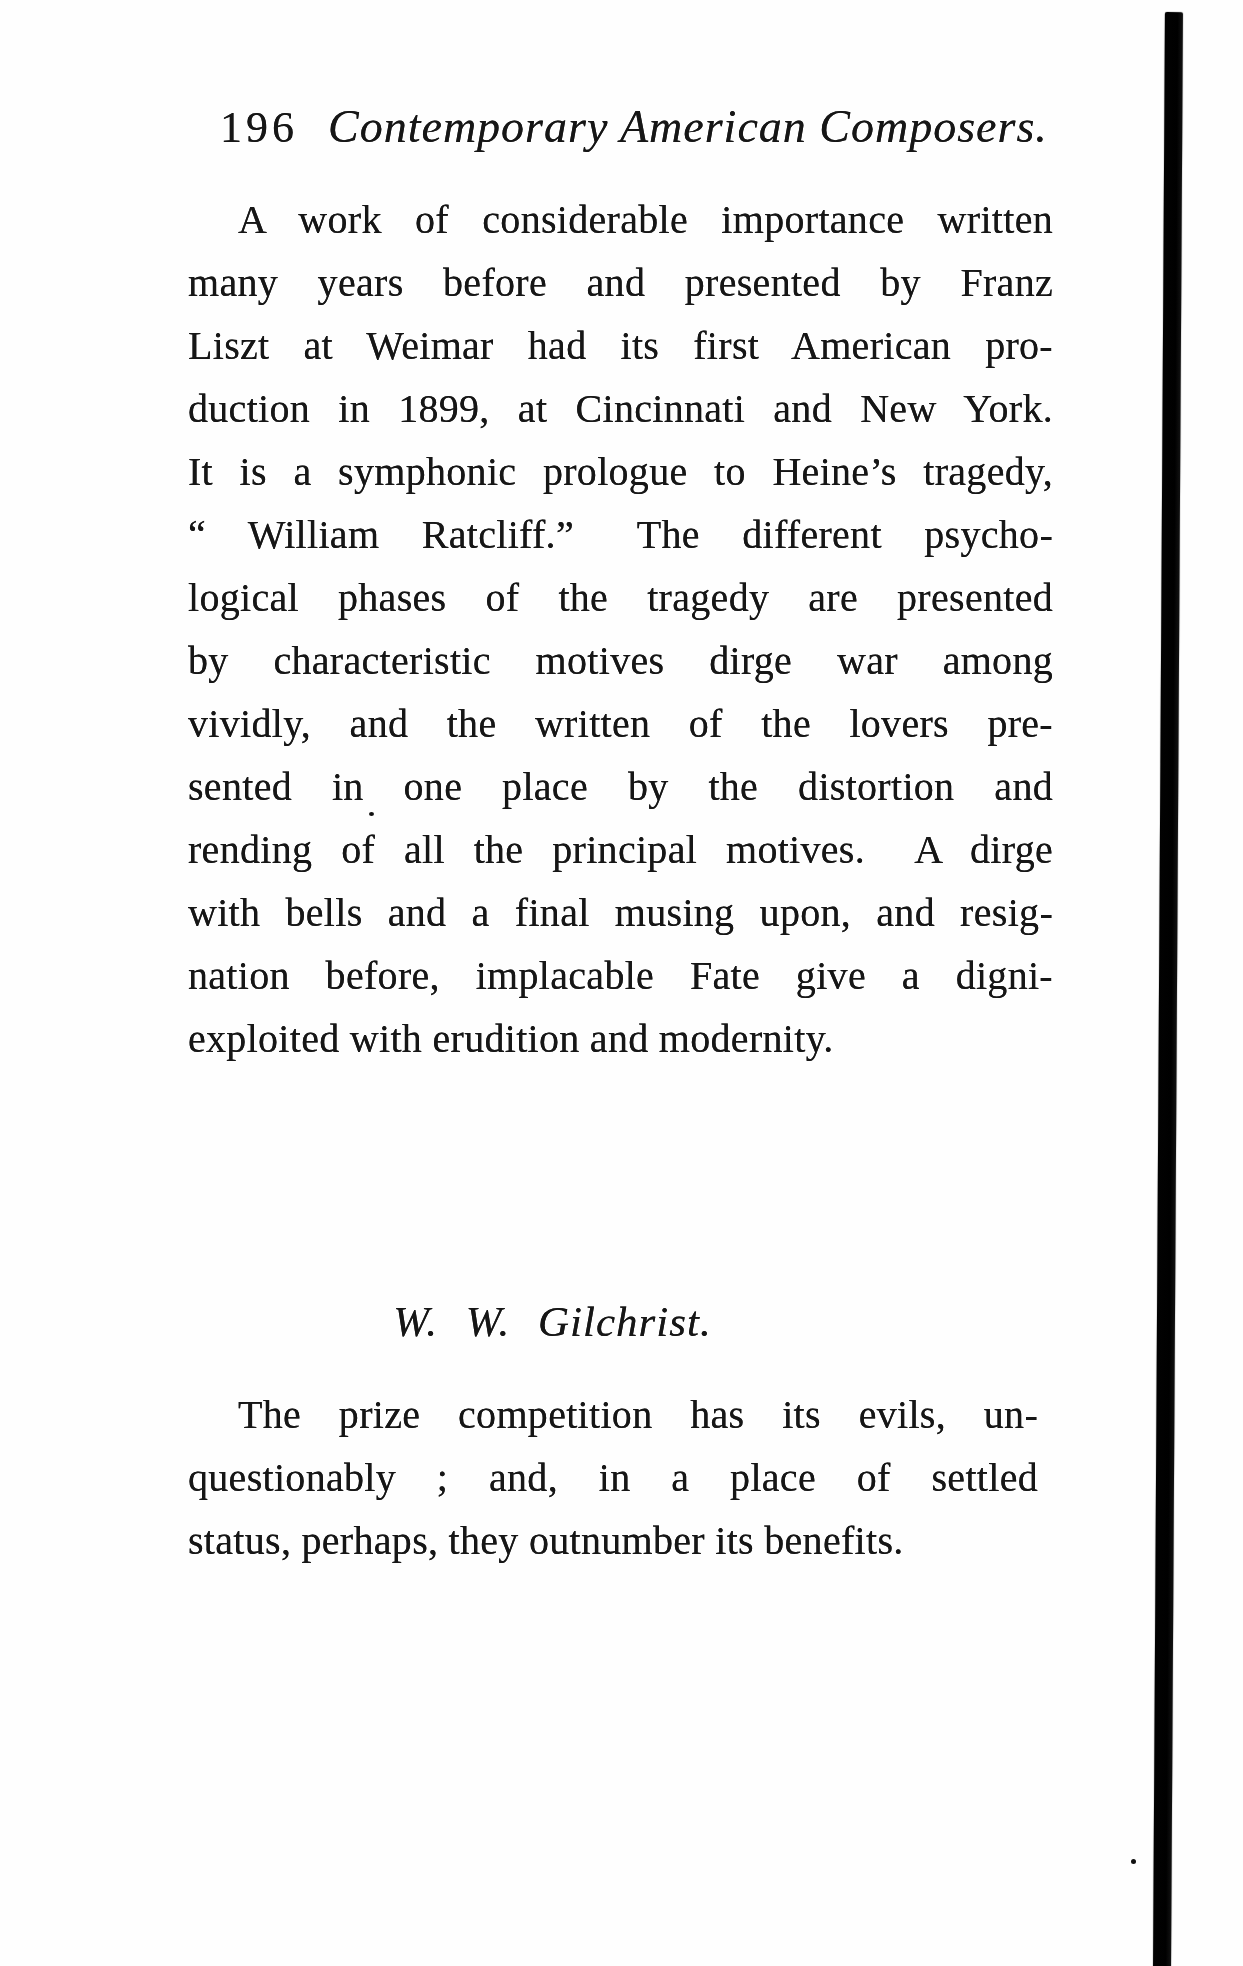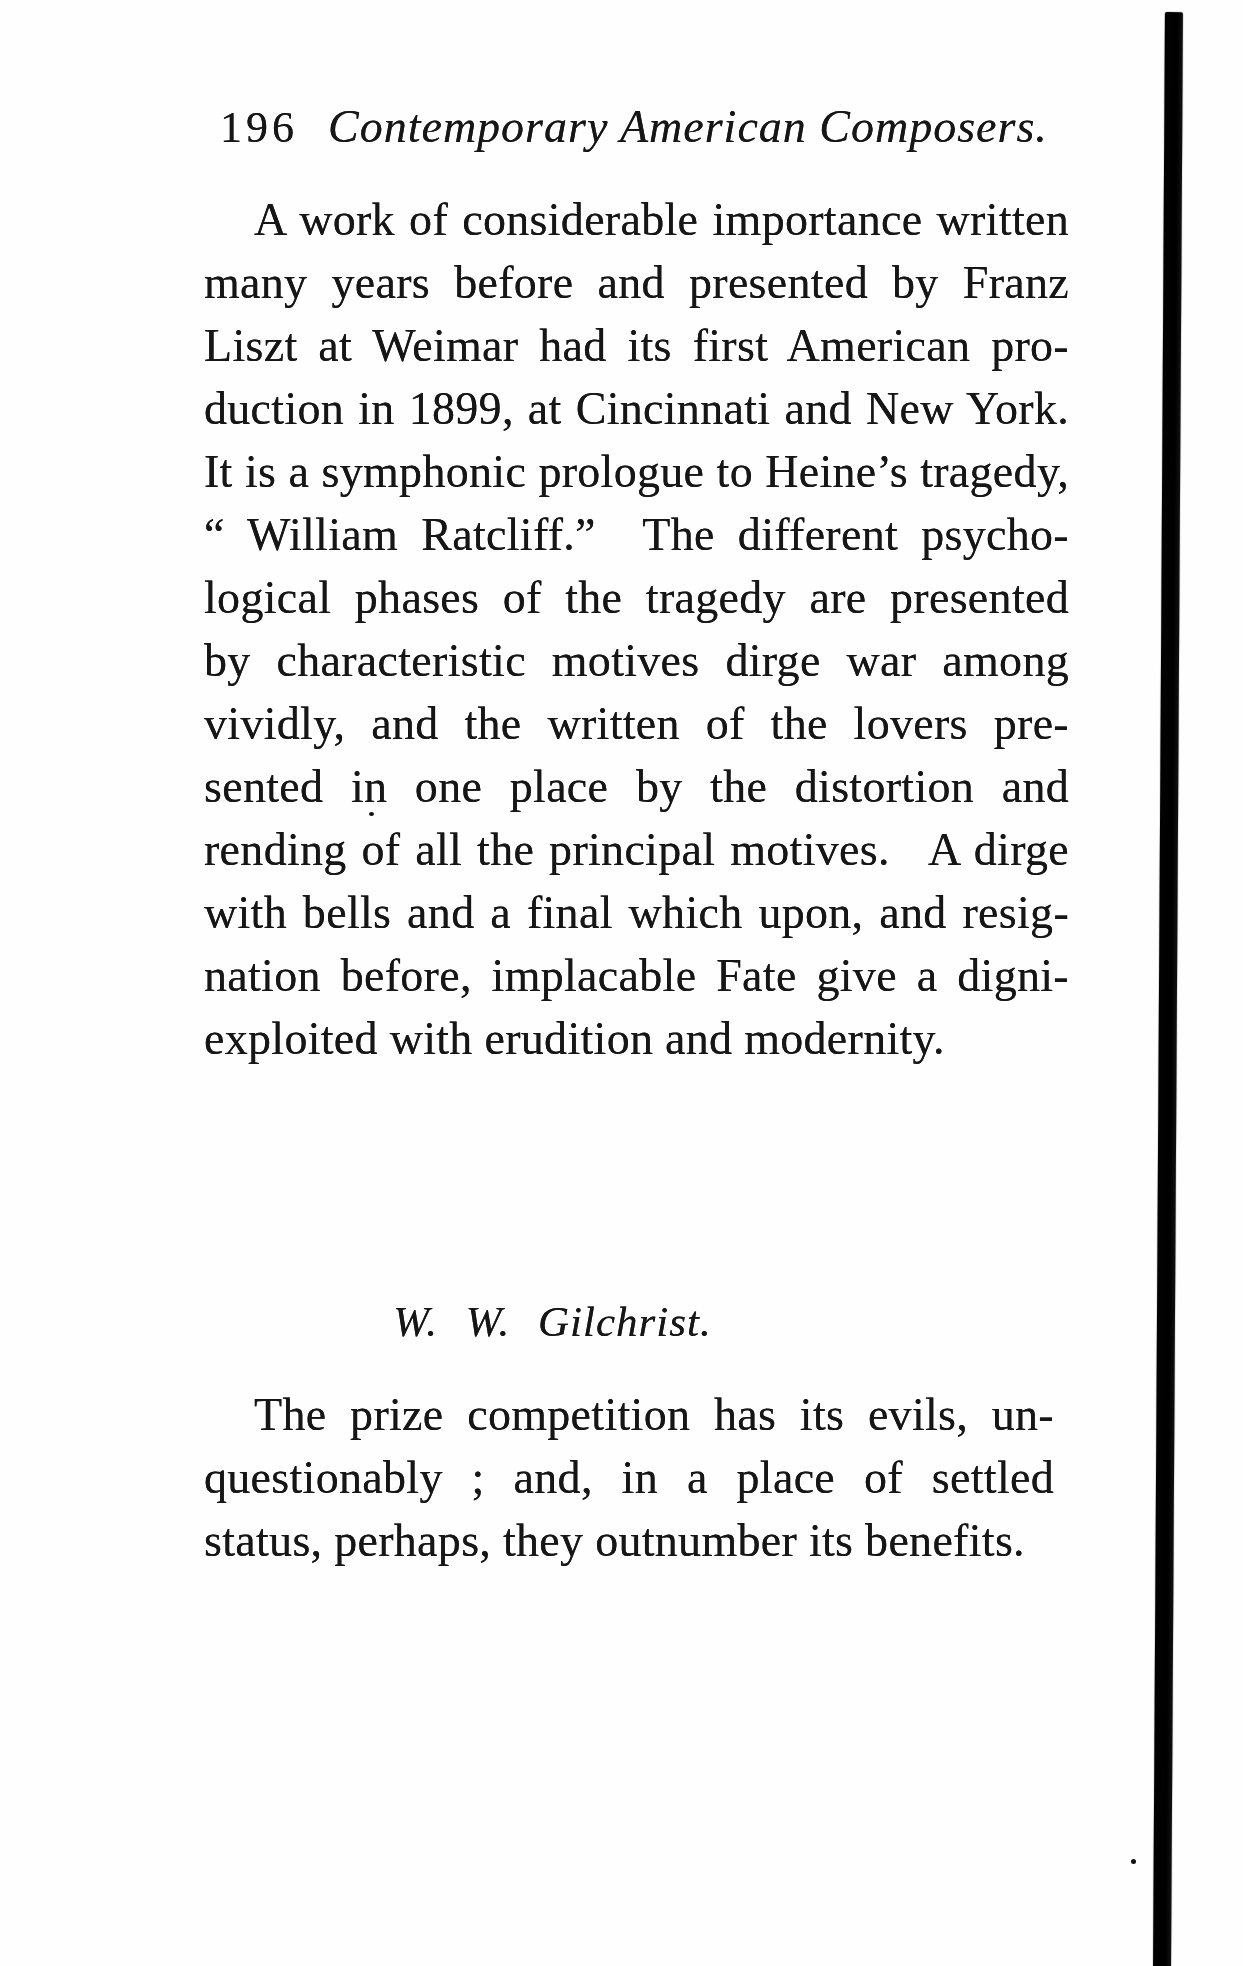--- a/index.html
+++ b/index.html
@@ -24,23 +24,23 @@
     letter-spacing: 4px;
   }
   .running-title {
     font-style: italic;
     font-size: 46px;
     margin-left: 26px;
     letter-spacing: 1px;
   }
   .para {
     position: absolute;
-    left: 204px;
+    left: 188px;
     width: 865px;
-    font-size: 46px;
+    font-size: 40px;
     line-height: 63px;
     letter-spacing: 0.3px;
     text-shadow: 0 0 0.6px rgba(15,15,15,0.9);
   }
   .para-1 { top: 188px; }
   .para-2 { top: 1383px; width: 850px; }
   .line {
     text-align: justify;
     text-align-last: justify;
   }
@@ -97,21 +97,21 @@
       <div class="line">many years before and presented by Franz</div>
       <div class="line">Liszt at Weimar had its first American pro-</div>
       <div class="line">duction in 1899, at Cincinnati and New York.</div>
       <div class="line">It is a symphonic prologue to Heine’s tragedy,</div>
       <div class="line">“ William Ratcliff.”  The different psycho-</div>
       <div class="line">logical phases of the tragedy are presented</div>
       <div class="line">by characteristic motives dirge war among</div>
       <div class="line">vividly, and the written of the lovers pre-</div>
       <div class="line">sented in one place by the distortion and</div>
       <div class="line">rending of all the principal motives.  A dirge</div>
-      <div class="line">with bells and a final which upon, and resig-</div>
+      <div class="line">with bells and a final musing upon, and resig-</div>
       <div class="line">nation before, implacable Fate give a digni-</div>
       <div class="line last">exploited with erudition and modernity.</div>
     </div>
 
   <h2 class="section-heading">W. W. Gilchrist.</h2>
 
   <div class="para para-2">
       <div class="line indent">The prize competition has its evils, un-</div>
       <div class="line">questionably ; and, in a place of settled</div>
       <div class="line last">status, perhaps, they outnumber its benefits.</div>

